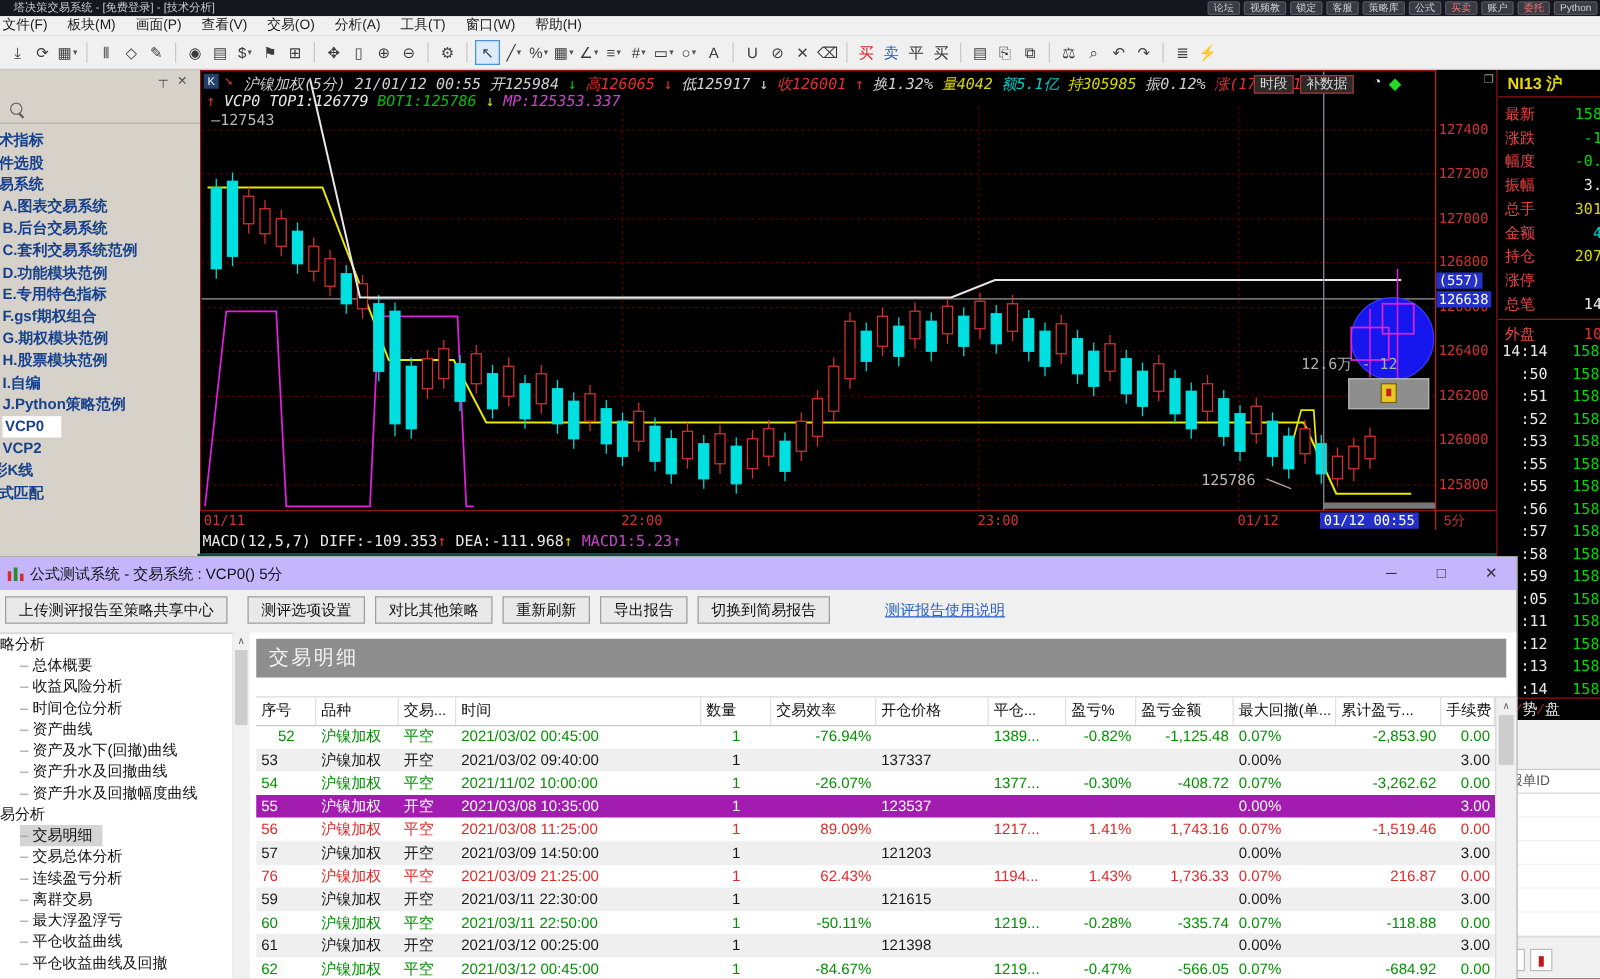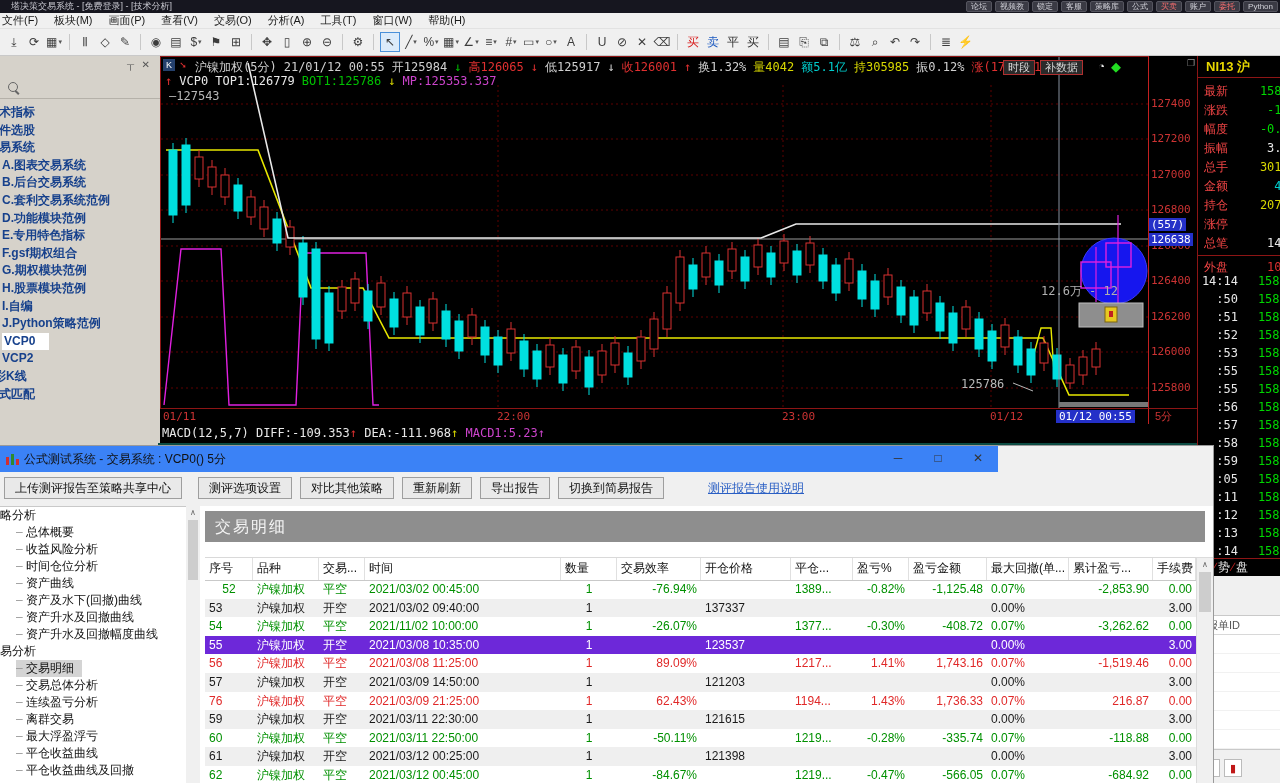--- a/index.html
+++ b/index.html
@@ -33,21 +33,21 @@
   #magwrap .tail{position:absolute;left:8px;top:8px;width:5px;height:1.6px;background:#666;transform:rotate(45deg);transform-origin:0 0;}
   #side-tree{position:absolute;left:0;top:48px;width:160px;}
   .snode{height:17.6px;line-height:17.6px;font-weight:bold;color:#17418c;font-size:12px;white-space:nowrap;}
   .snode.sel{background:#ffffff;display:inline-block;padding:0 14px 0 2px;}
   
   #chart{left:160px;top:56px;width:988px;height:352px;background:#000;overflow:hidden;
          border-top:1px solid #8d1515;border-left:1px solid #8d1515;}
   #chart-h1,#chart-h2{position:absolute;left:4px;white-space:nowrap;
          font-family:"DejaVu Sans Mono",monospace;font-size:12px;}
   #chart-h1{top:2px;} #chart-h2{top:17px;}
-  .seg{margin-right:7px;}
+  .seg{margin-right:7px;font-style:italic;}
   .chdr-tile{position:absolute;width:12px;height:12px;font-size:9px;line-height:12px;text-align:center;}
   #chart-btns{position:absolute;right:66px;top:3px;display:flex;gap:5px;}
   .cbtn{background:#2a2a2a;border:1px solid #b03030;color:#d8d8d8;font-size:11px;line-height:13px;padding:0 4px;}
   #clockico{position:absolute;right:44px;top:3px;color:#e8e8e8;font-size:11px;}
   #diamondico{position:absolute;right:28px;top:2px;color:#22dd22;font-size:13px;}
   
   #axiscol{left:1148px;top:56px;width:49px;height:352px;background:#000;border-left:1px solid #c22020;overflow:hidden;}
   .ylab{position:absolute;left:2px;color:#c33;font-family:"DejaVu Sans Mono",monospace;font-size:11px;}
   .yhl{position:absolute;left:0;background:#2430c8;color:#fff;font-family:"DejaVu Sans Mono",monospace;
        font-size:11px;line-height:13px;padding:0 2px;}
@@ -73,21 +73,21 @@
   #qtabs{position:absolute;left:0;width:83px;height:17px;background:#000;border-top:1px solid #8d1515;border-bottom:1px solid #8d1515;color:#e8e8e8;font-size:12px;line-height:16px;}
   #qtabs .slash{color:#c22020;}
   #orderpanel{position:absolute;left:0;width:83px;background:#f0f0f0;}
   #orderlist{position:absolute;left:3px;top:39px;width:82px;background:#fff;border:1px solid #c9c9c9;}
   #orderhdr{height:18px;line-height:18px;color:#555;font-size:11px;padding-left:5px;border-bottom:1px solid #d8d8d8;}
   .oline{height:18px;border-bottom:1px solid #f1f1f1;}
   .ofoot{position:absolute;display:flex;gap:4px;left:4px;}
   .oico{width:16px;height:16px;border:1px solid #bbb;background:#fff;display:flex;align-items:center;justify-content:center;font-size:11px;}
   
   #report{left:0;top:445px;width:1213px;height:338px;background:#f0f0f0;border-top:1px solid #9a9a9a;border-right:1px solid #9a9a9a;}
-  #rtitlebar{position:absolute;left:0;top:0;width:998px;height:26px;background:#3b82f6;}
+  #rtitlebar{position:absolute;left:0;top:0;width:1213px;height:26px;background:#c4b5fd;}
   #rticon{position:absolute;left:6px;top:6px;width:13px;height:13px;}
   #rtitle{position:absolute;left:24px;top:0;line-height:26px;color:#111;font-size:12px;}
   #rctrl{position:absolute;right:0;top:0;display:flex;}
   .wbtn{width:40px;height:26px;text-align:center;line-height:24px;color:#333;font-size:12px;}
   #rtoolbar{position:absolute;left:0;top:26px;width:1213px;height:32px;display:flex;align-items:center;padding-left:4px;}
   .rbtn{background:#e9e9e9;border:1px solid #9e9e9e;color:#111;font-size:12px;line-height:20px;padding:0 10px;margin-right:8px;white-space:nowrap;}
   #rlink{color:#2a5fc4;text-decoration:underline;margin-left:36px;font-size:12px;}
   #rnav{position:absolute;left:0;top:60px;width:186px;height:278px;background:#fff;border-top:1px solid #c9c9c9;border-right:1px solid #c9c9c9;overflow:hidden;}
   .nitem{height:17px;line-height:17px;font-size:12px;color:#111;white-space:nowrap;}
   .nitem .dash{color:#999;}
@@ -99,21 +99,21 @@
   #secbar{position:absolute;left:5px;top:5px;width:990px;height:31px;background:#8e8e8e;color:#f4f4f4;
           font-size:16px;line-height:31px;padding-left:10px;letter-spacing:2px;}
   #thead{position:absolute;left:5px;top:51px;height:22px;display:flex;background:#fff;border-top:1px solid #d9d9d9;border-bottom:1px solid #c9c9c9;}
   .hcell{border-right:1px solid #e0e0e0;font-size:12px;line-height:21px;padding:0 4px;color:#111;white-space:nowrap;overflow:hidden;}
   #tbody{position:absolute;left:5px;top:74px;}
   .drow{display:flex;height:18.6px;}
   .drow.alt{background:#efefef;}
   .dcell{font-size:12px;line-height:18.6px;padding:0 4px;white-space:nowrap;overflow:hidden;}
   .al{text-align:left}.ar{text-align:right}.ac{text-align:center}
   .rg{color:#009000}.rr{color:#e02828}.rk{color:#1a1a1a}
-  .drow.sel{background:#6d28d9;}
+  .drow.sel{background:#a21caf;}
   .drow.sel .dcell{color:#fff;}
   #rtblsb{position:absolute;left:996px;top:51px;width:16px;height:227px;background:#f0f0f0;border:1px solid #dcdcdc;}
   
   .anno{position:absolute;color:#b8b8b8;font-family:"DejaVu Sans Mono",monospace;font-size:12px;}
 </style>
 </head>
 <body>
 
 <div id="root">
 

